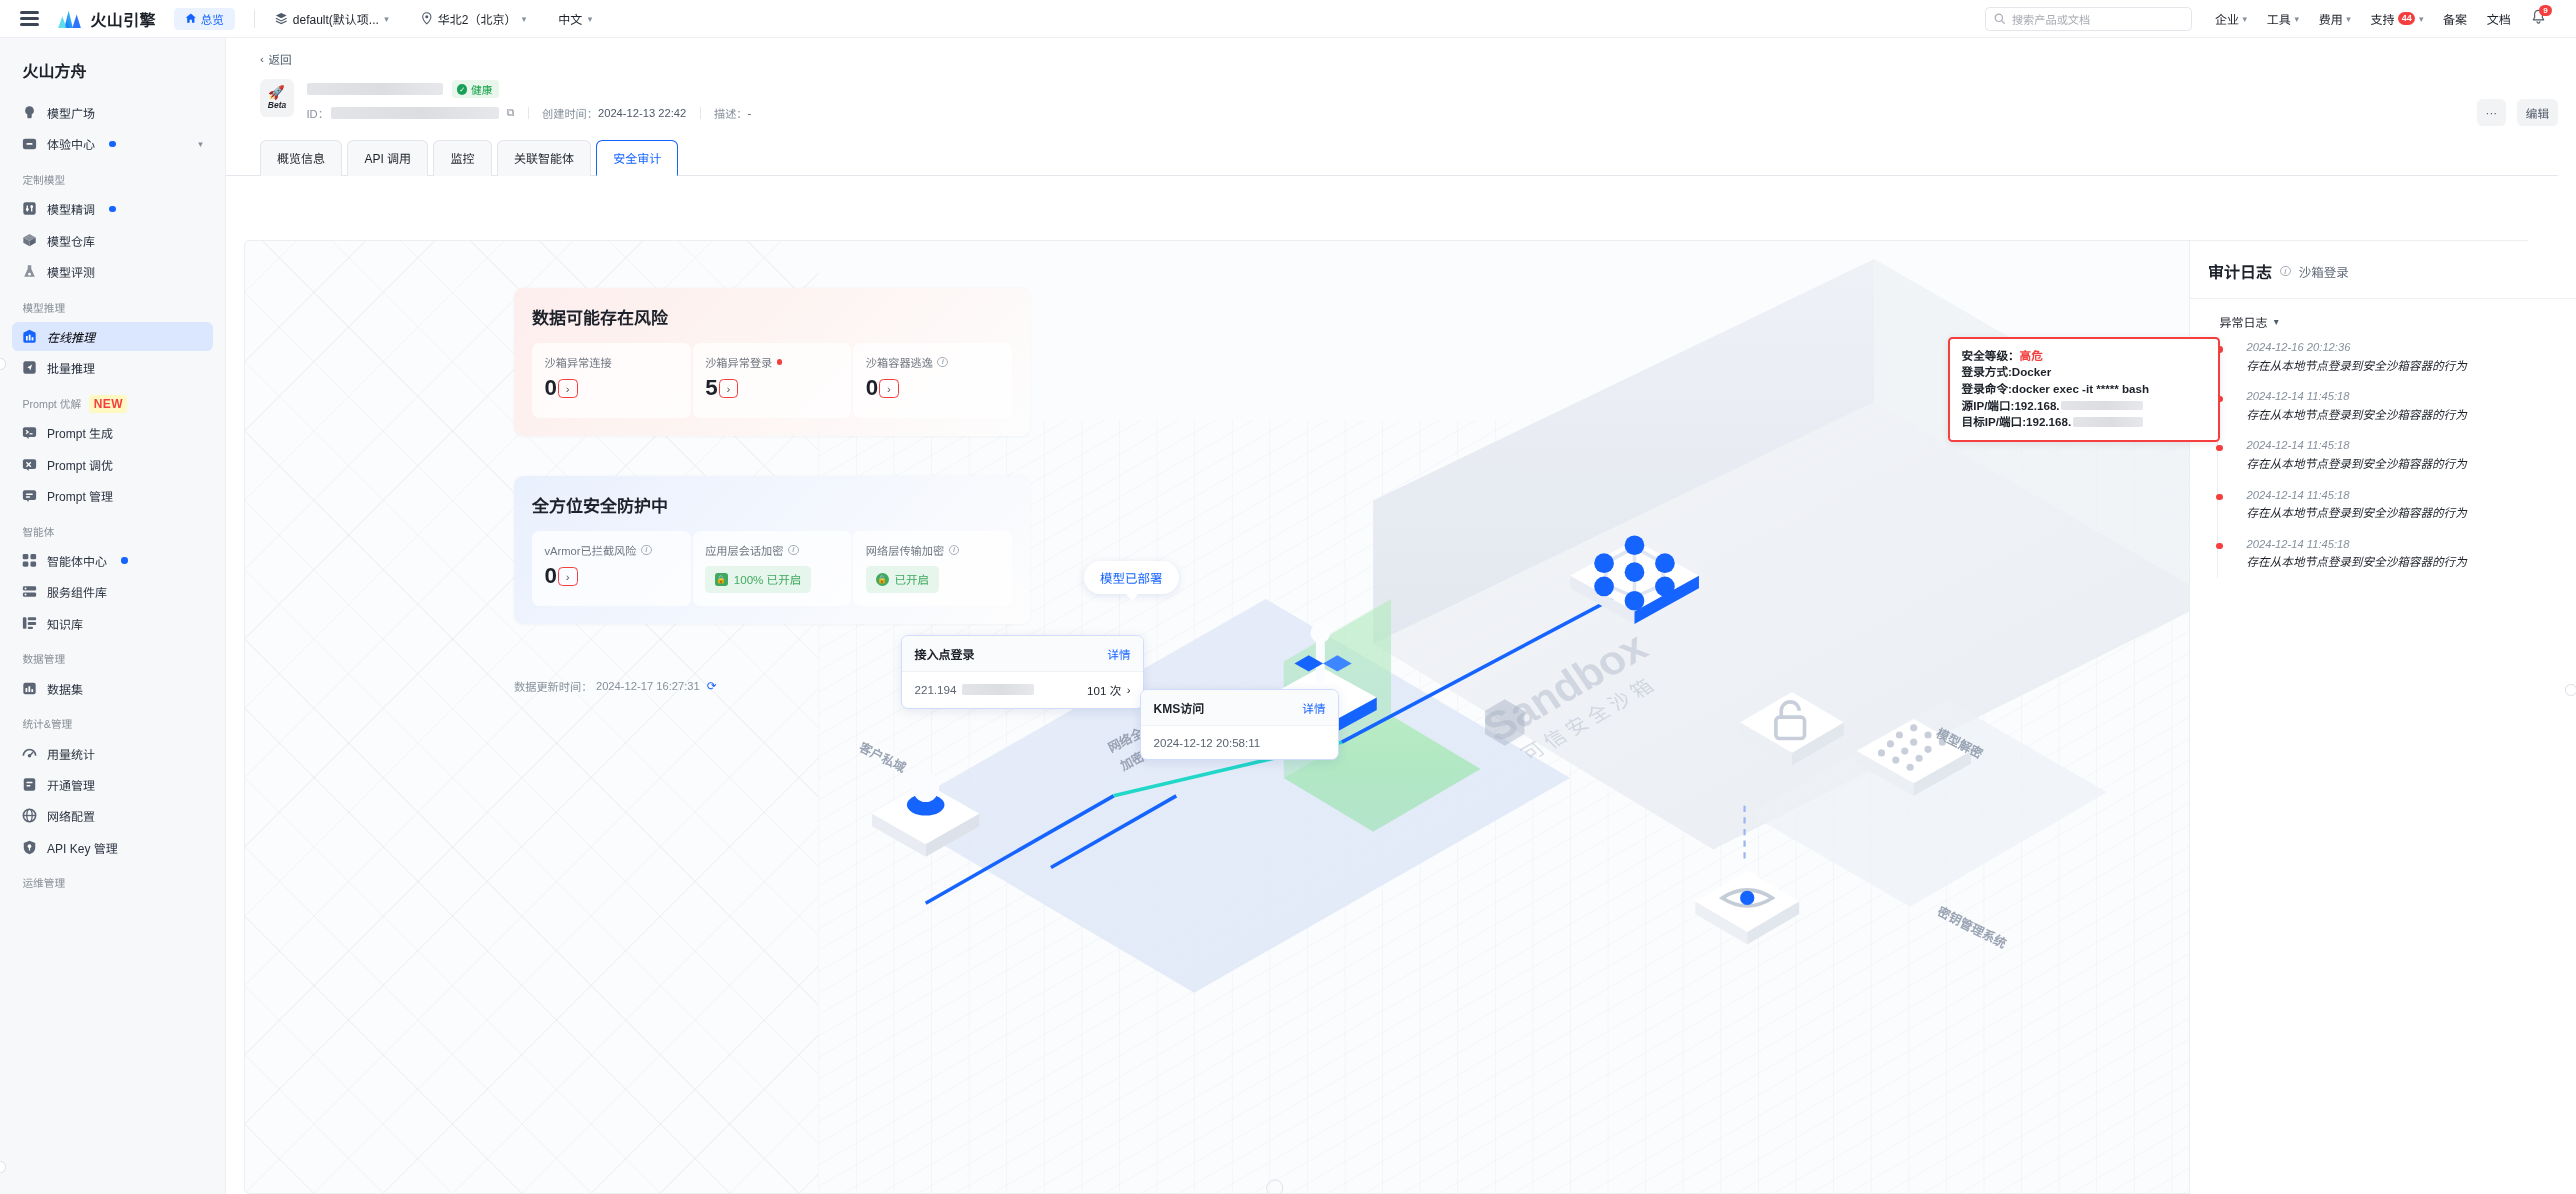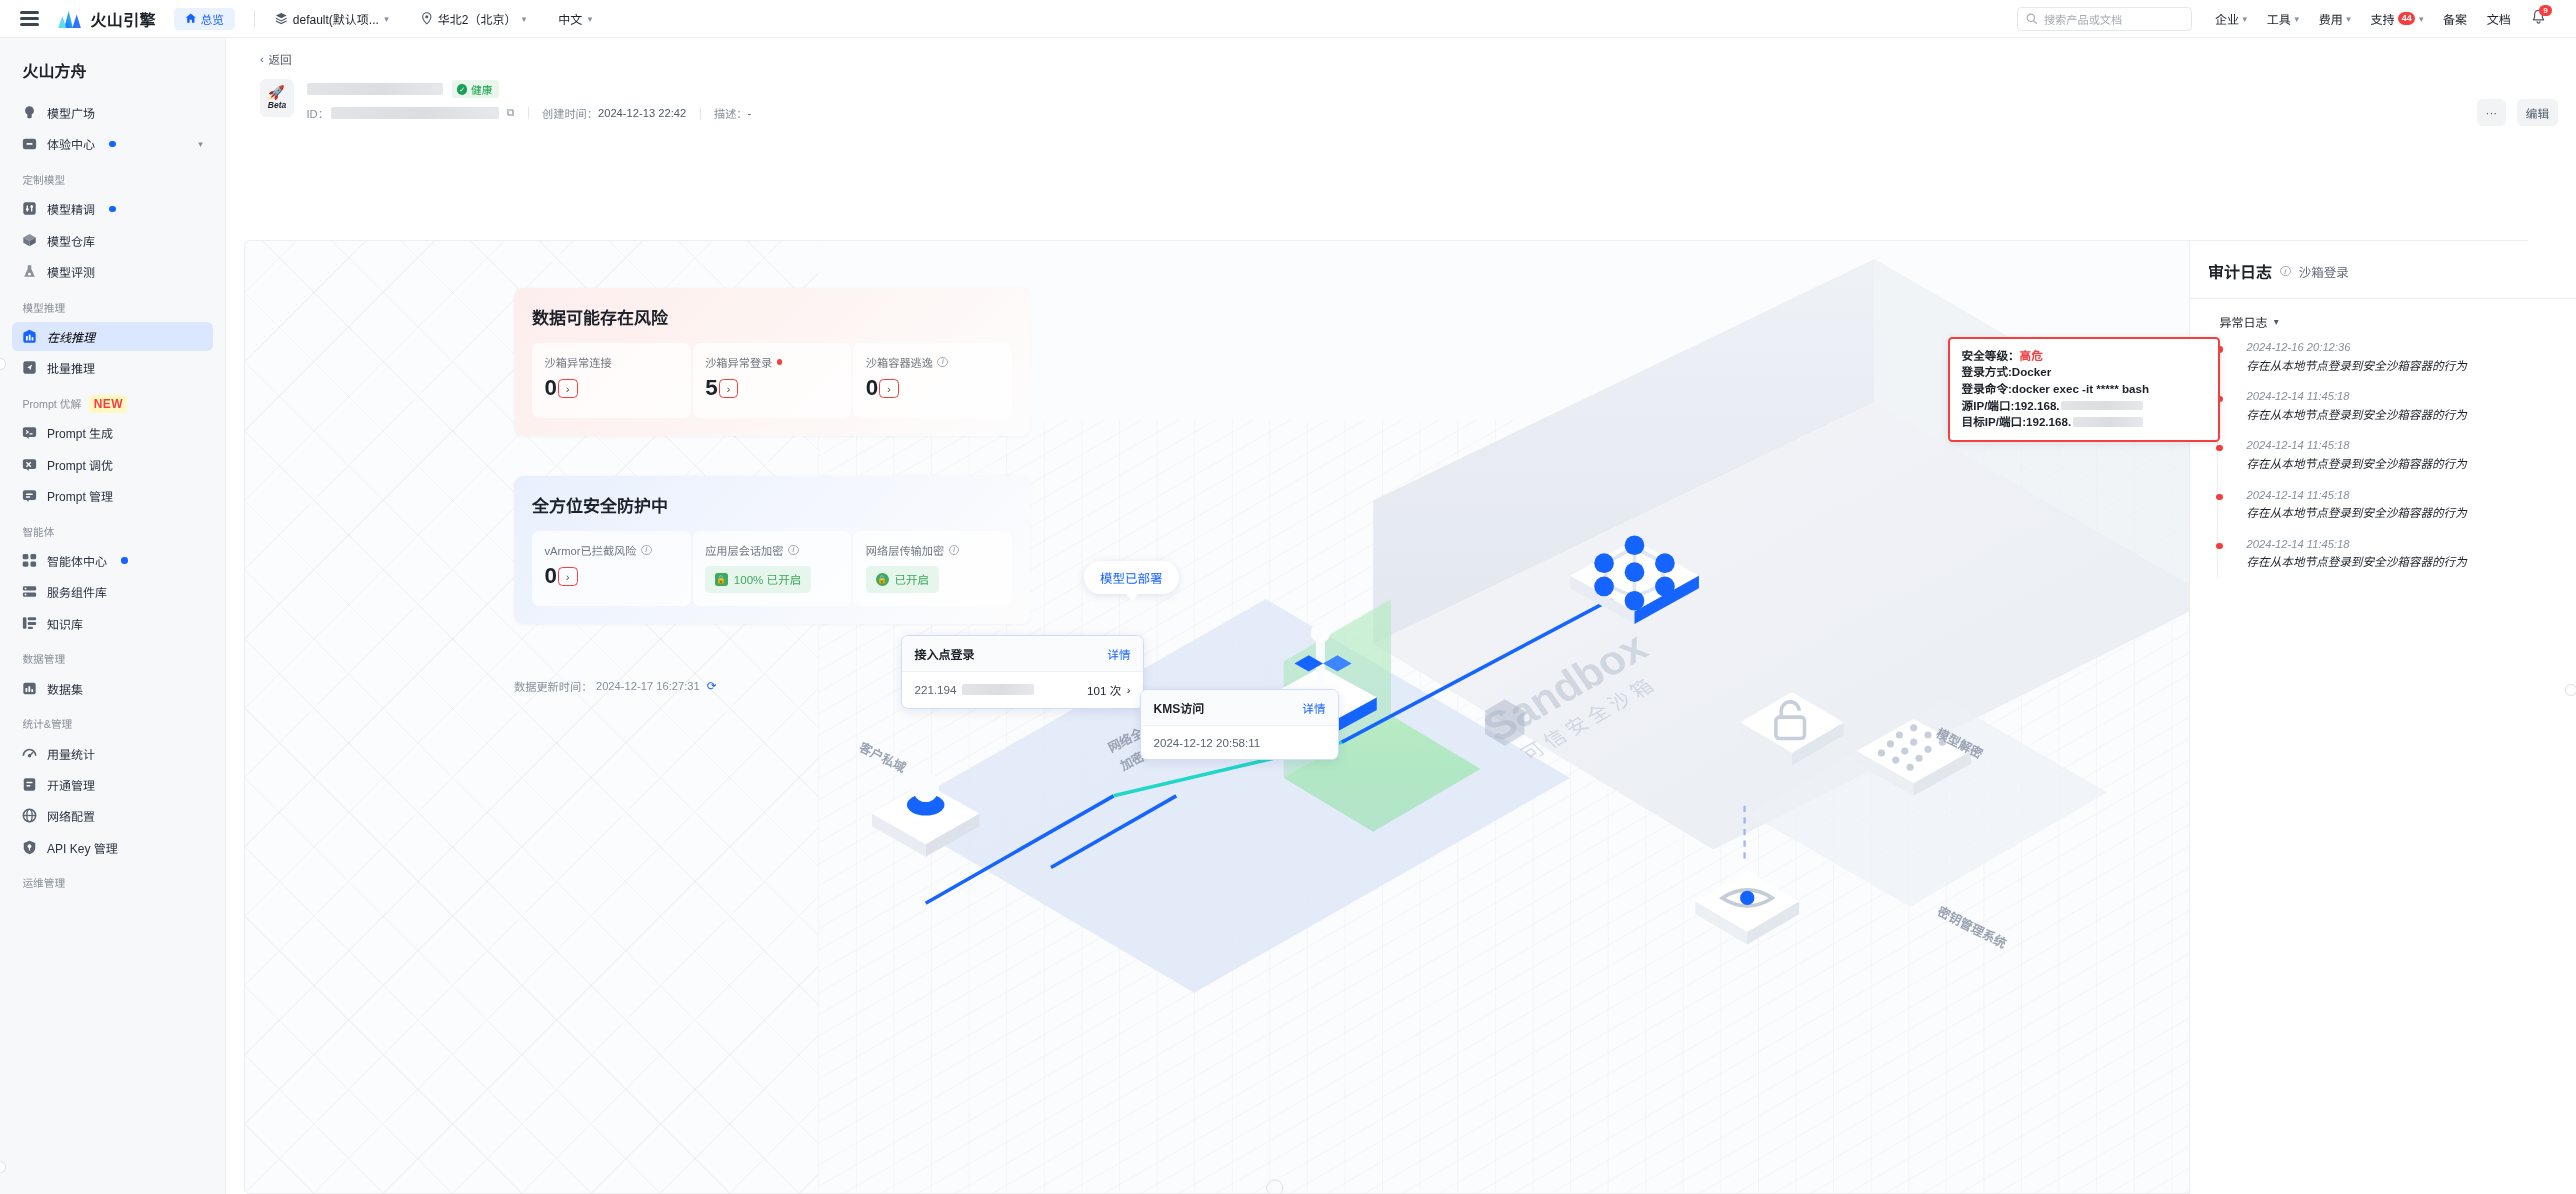--- a/index.html
+++ b/index.html
@@ -27,21 +27,21 @@
   .overview-pill {
     margin-left: 18px; height: 22px; padding: 0 10.7px; display: flex; align-items: center; gap: 4.5px;
     background: #eaf1ff; color: #1664ff; border-radius: 4.5px; font-size: 11.6px; cursor: pointer;
   }
   .vsep { width: 0.9px; height: 18px; background: #e5e6eb; margin: 0 19.7px; }
   .tb-item { display: flex; align-items: center; gap: 5.4px; font-size: 12px; color: #1d2129; cursor: pointer; }
   .tb-item .caret { color: #86909c; font-size: 9px; }
   .tb-gap { width: 32px; }
   .topbar-right { margin-left: auto; display: flex; align-items: center; gap: 0; padding-right: 12.5px; }
   .searchbox {
-    width: 175px; height: 24px; border: 0.9px solid #e5e6eb; border-radius: 4.5px;
+    width: 207px; height: 24px; border: 0.9px solid #e5e6eb; border-radius: 4.5px;
     display: flex; align-items: center; gap: 6.3px; padding: 0 8px; background: #fff;
     font-size: 11.2px; color: #a8abb2; cursor: text; margin-right: 23px;
   }
   .nav-link { font-size: 12px; color: #1d2129; display: flex; align-items: center; gap: 3.6px;
     margin-right: 19.7px; cursor: pointer; white-space: nowrap; justify-content: center; }
   .nav-link .caret { color: #86909c; font-size: 9px; }
   .badge-red {
     background: #f53f3f; color: #fff; font-size: 9px; border-radius: 8px;
     min-width: 15px; height: 13.4px; padding: 0 3.6px; display: inline-flex;
     align-items: center; justify-content: center; font-weight: 600;
@@ -554,20 +554,27 @@
           <span>-</span>
         </div>
       </div>
     </div>
 
     <div class="head-actions">
       <div class="sq-btn">···</div>
       <div class="sq-btn">编辑</div>
     </div>
 
+    <div class="tabs" id="tabs">
+        <div class="tab">概览信息</div>
+        <div class="tab">API 调用</div>
+        <div class="tab">监控</div>
+        <div class="tab">关联智能体</div>
+        <div class="tab active">安全审计</div>
+      </div>
 
     <div class="canvas">
 
       <div class="diagram">
         <svg width="1522" height="954" viewBox="0 0 1700 1066">
           <defs>
             <linearGradient id="wallG" x1="0" y1="0" x2="0" y2="1">
               <stop offset="0" stop-color="#eef1f6"></stop>
                 <stop offset="1" stop-color="#e3e7ef"></stop>
             </linearGradient>

